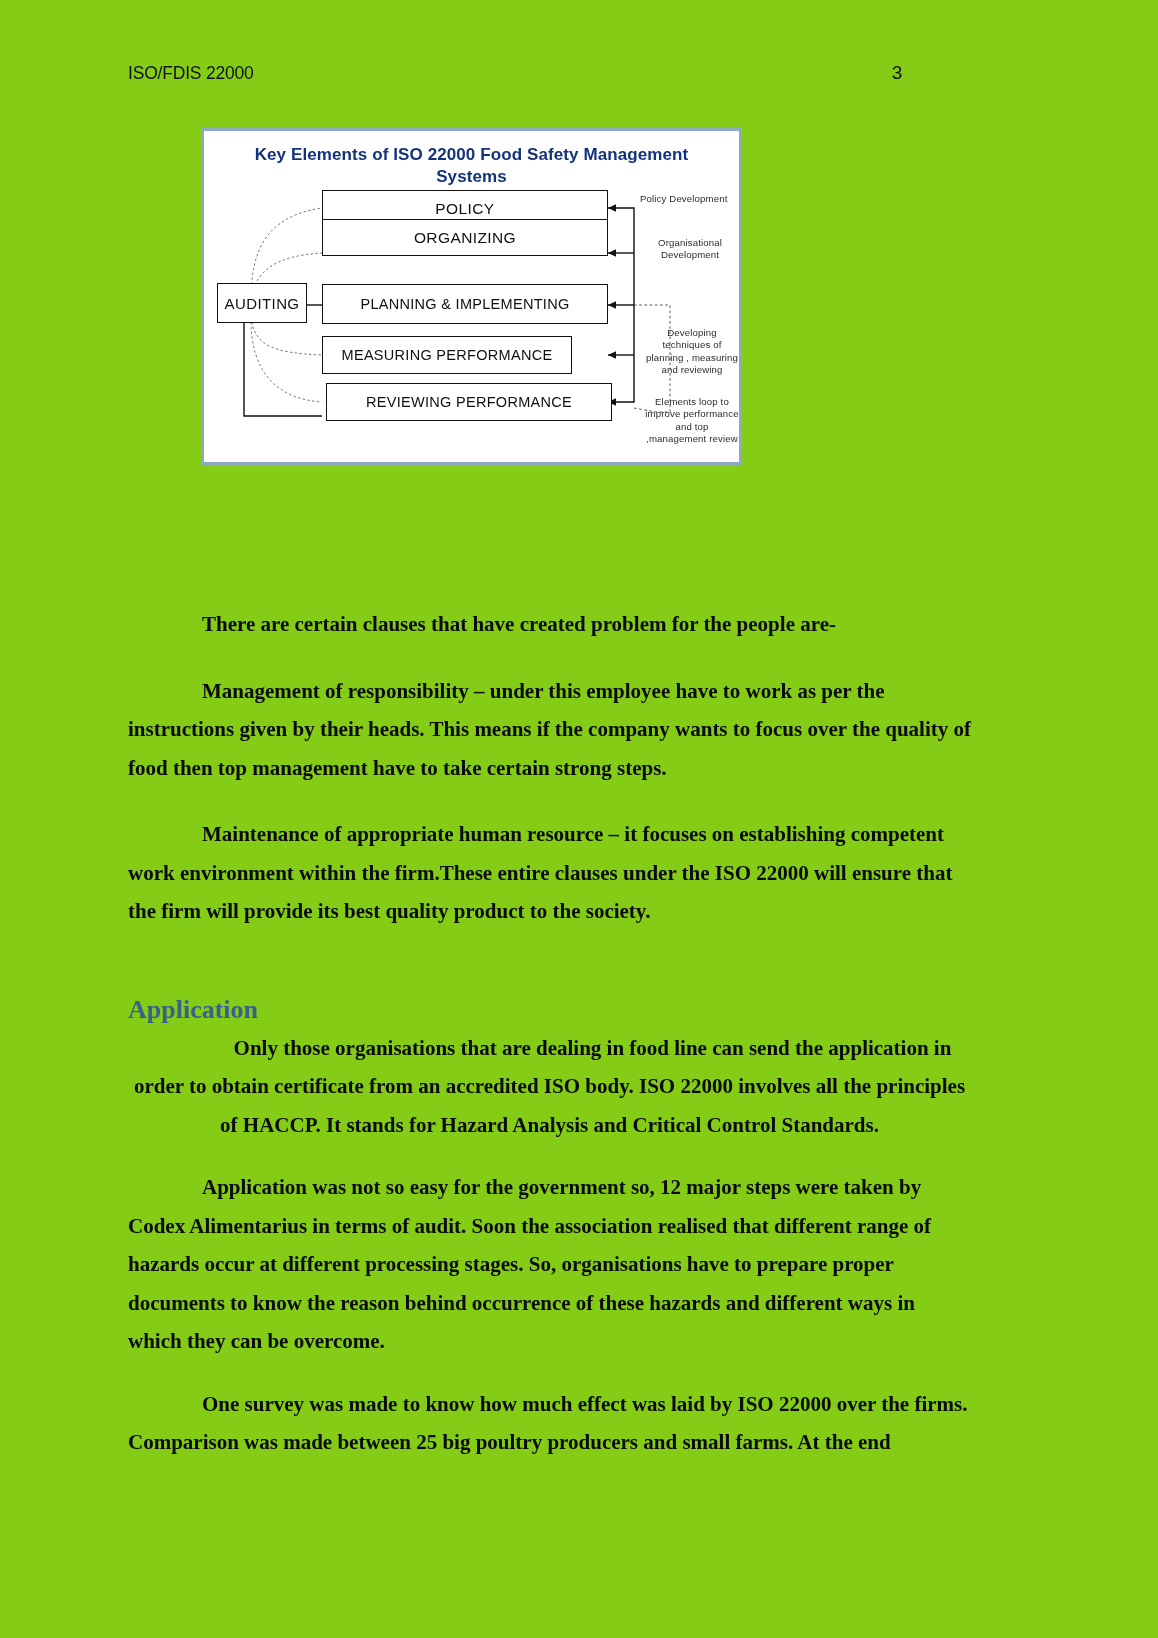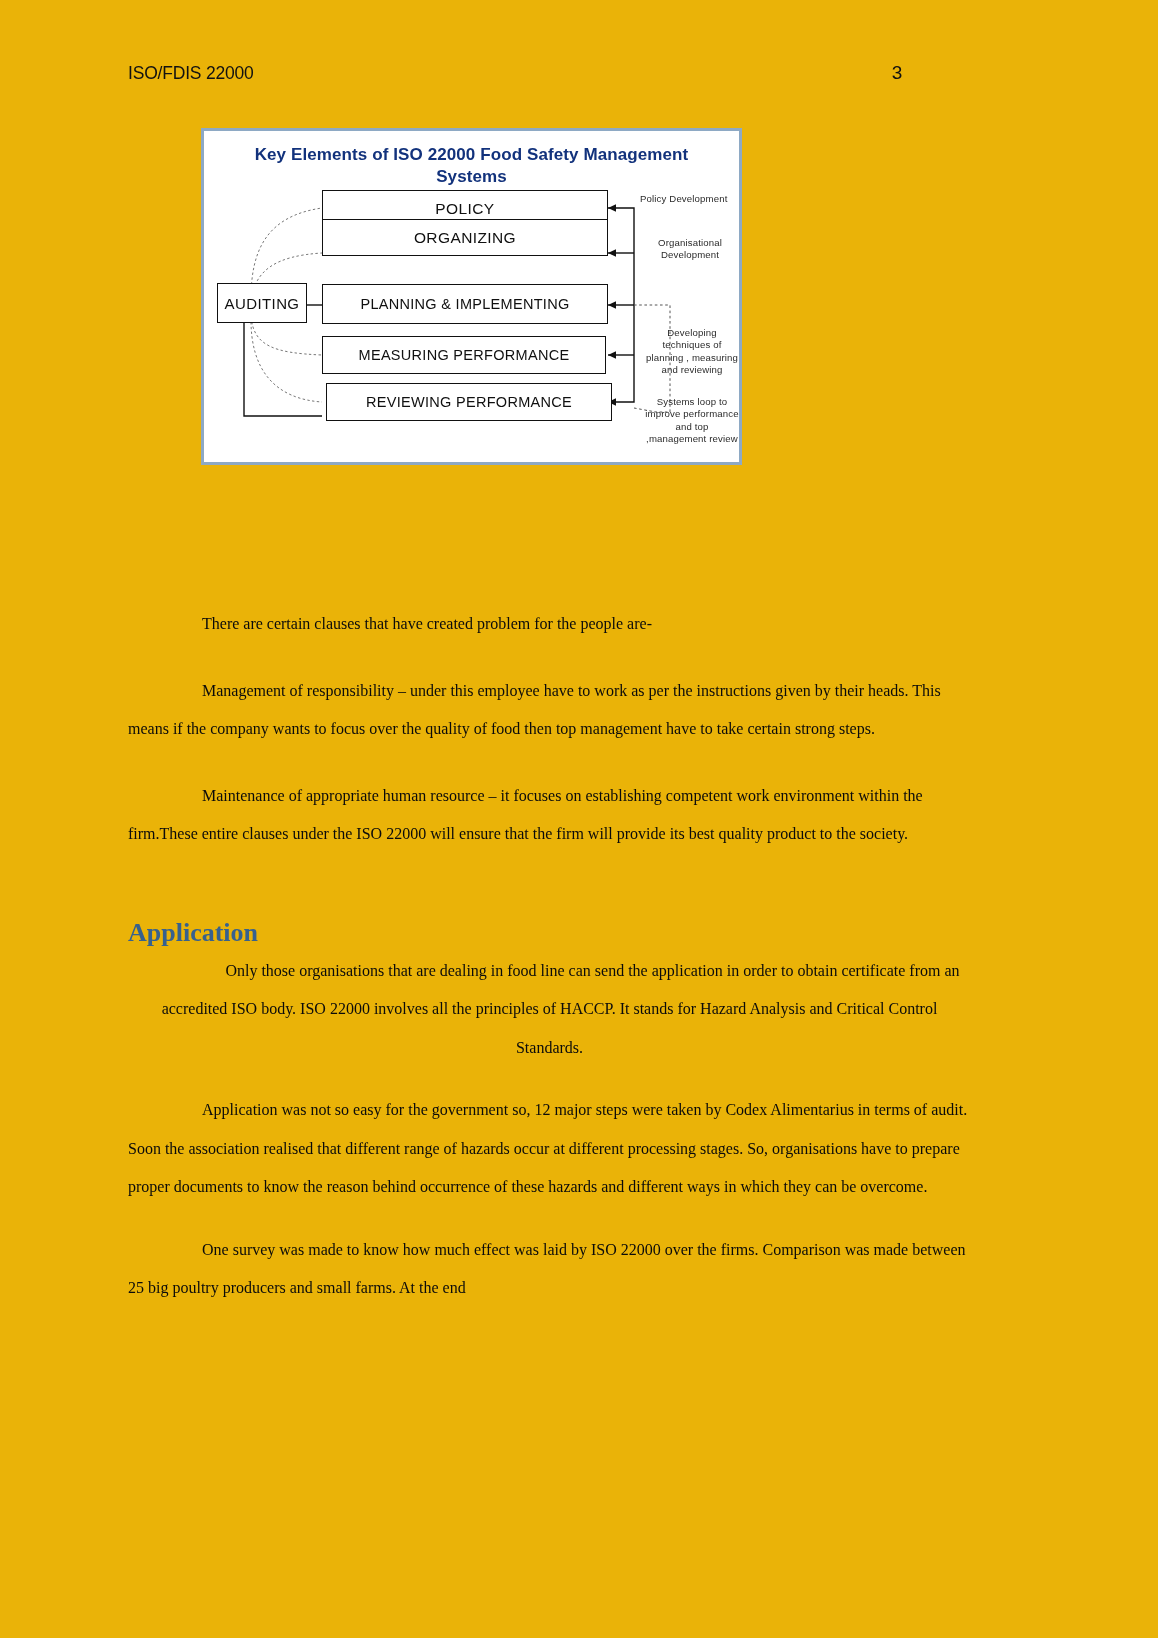--- a/index.html
+++ b/index.html
@@ -13,21 +13,21 @@
     height: 1638px;
     position: relative;
     font-family: "Liberation Serif", "DejaVu Serif", serif;
     color: #000000;
     overflow: hidden;
   }
 
   .page {
     position: absolute;
     inset: 0;
-    background: #eab308;
+    background: #84cc16;
   }
 
   
   .doc-header {
     position: absolute;
     top: 62px;
     left: 128px;
     width: 774px;
     display: flex;
     justify-content: space-between;
@@ -122,25 +122,26 @@
 
   
   .body {
     position: absolute;
     left: 128px;
     top: 605px;
     width: 843px;
   }
   p.para {
     margin: 0 0 0 0;
-    font-size: 16px;
+    font-size: 21px;
     line-height: 38.5px;
     text-align: left;
     color: #0b0b0b;
     text-indent: 74px;
+    font-weight: bold;
   }
   p.para.gap {
     margin-top: 28px;
   }
   p.para.nogap {
     margin-top: 0;
   }
   p.para.tight {
     margin-top: 24px;
   }
@@ -221,21 +222,21 @@
     </div>
 
     <div class="node-box auditing" style="left:13px; top:152px; width:90px; height:40px;">
       <span>AUDITING</span>
     </div>
 
     <div class="node-box small" style="left:118px; top:153px; width:286px; height:40px;">
       <span>PLANNING &amp; IMPLEMENTING</span>
     </div>
 
-    <div class="node-box small" style="left:118px; top:205px; width:284px; height:38px;">
+    <div class="node-box small" style="left:118px; top:205px; width:250px; height:38px;">
       <span>MEASURING PERFORMANCE</span>
     </div>
 
     <div class="node-box small" style="left:122px; top:252px; width:286px; height:38px;">
       <span>REVIEWING PERFORMANCE</span>
     </div>
 
     <div class="annot" style="left:436px; top:62px; width:104px; text-align:left;">
       <span>Policy Development</span>
     </div>
@@ -246,21 +247,21 @@
     </div>
 
     <div class="annot" style="left:432px; top:196px; width:112px;">
       <span>Developing</span><br>
       <span>techniques of</span><br>
       <span>planning , measuring</span><br>
       <span>and reviewing</span>
     </div>
 
     <div class="annot" style="left:432px; top:265px; width:112px;">
-      <span>Systems loop to</span><br>
+      <span>Elements loop to</span><br>
       <span>improve performance</span><br>
       <span>and top</span><br>
       <span>,management review</span>
     </div>
   </div>
 
 
   <div class="body">
 
     <p class="para nogap">There are certain clauses that have created problem for the people are-</p>

